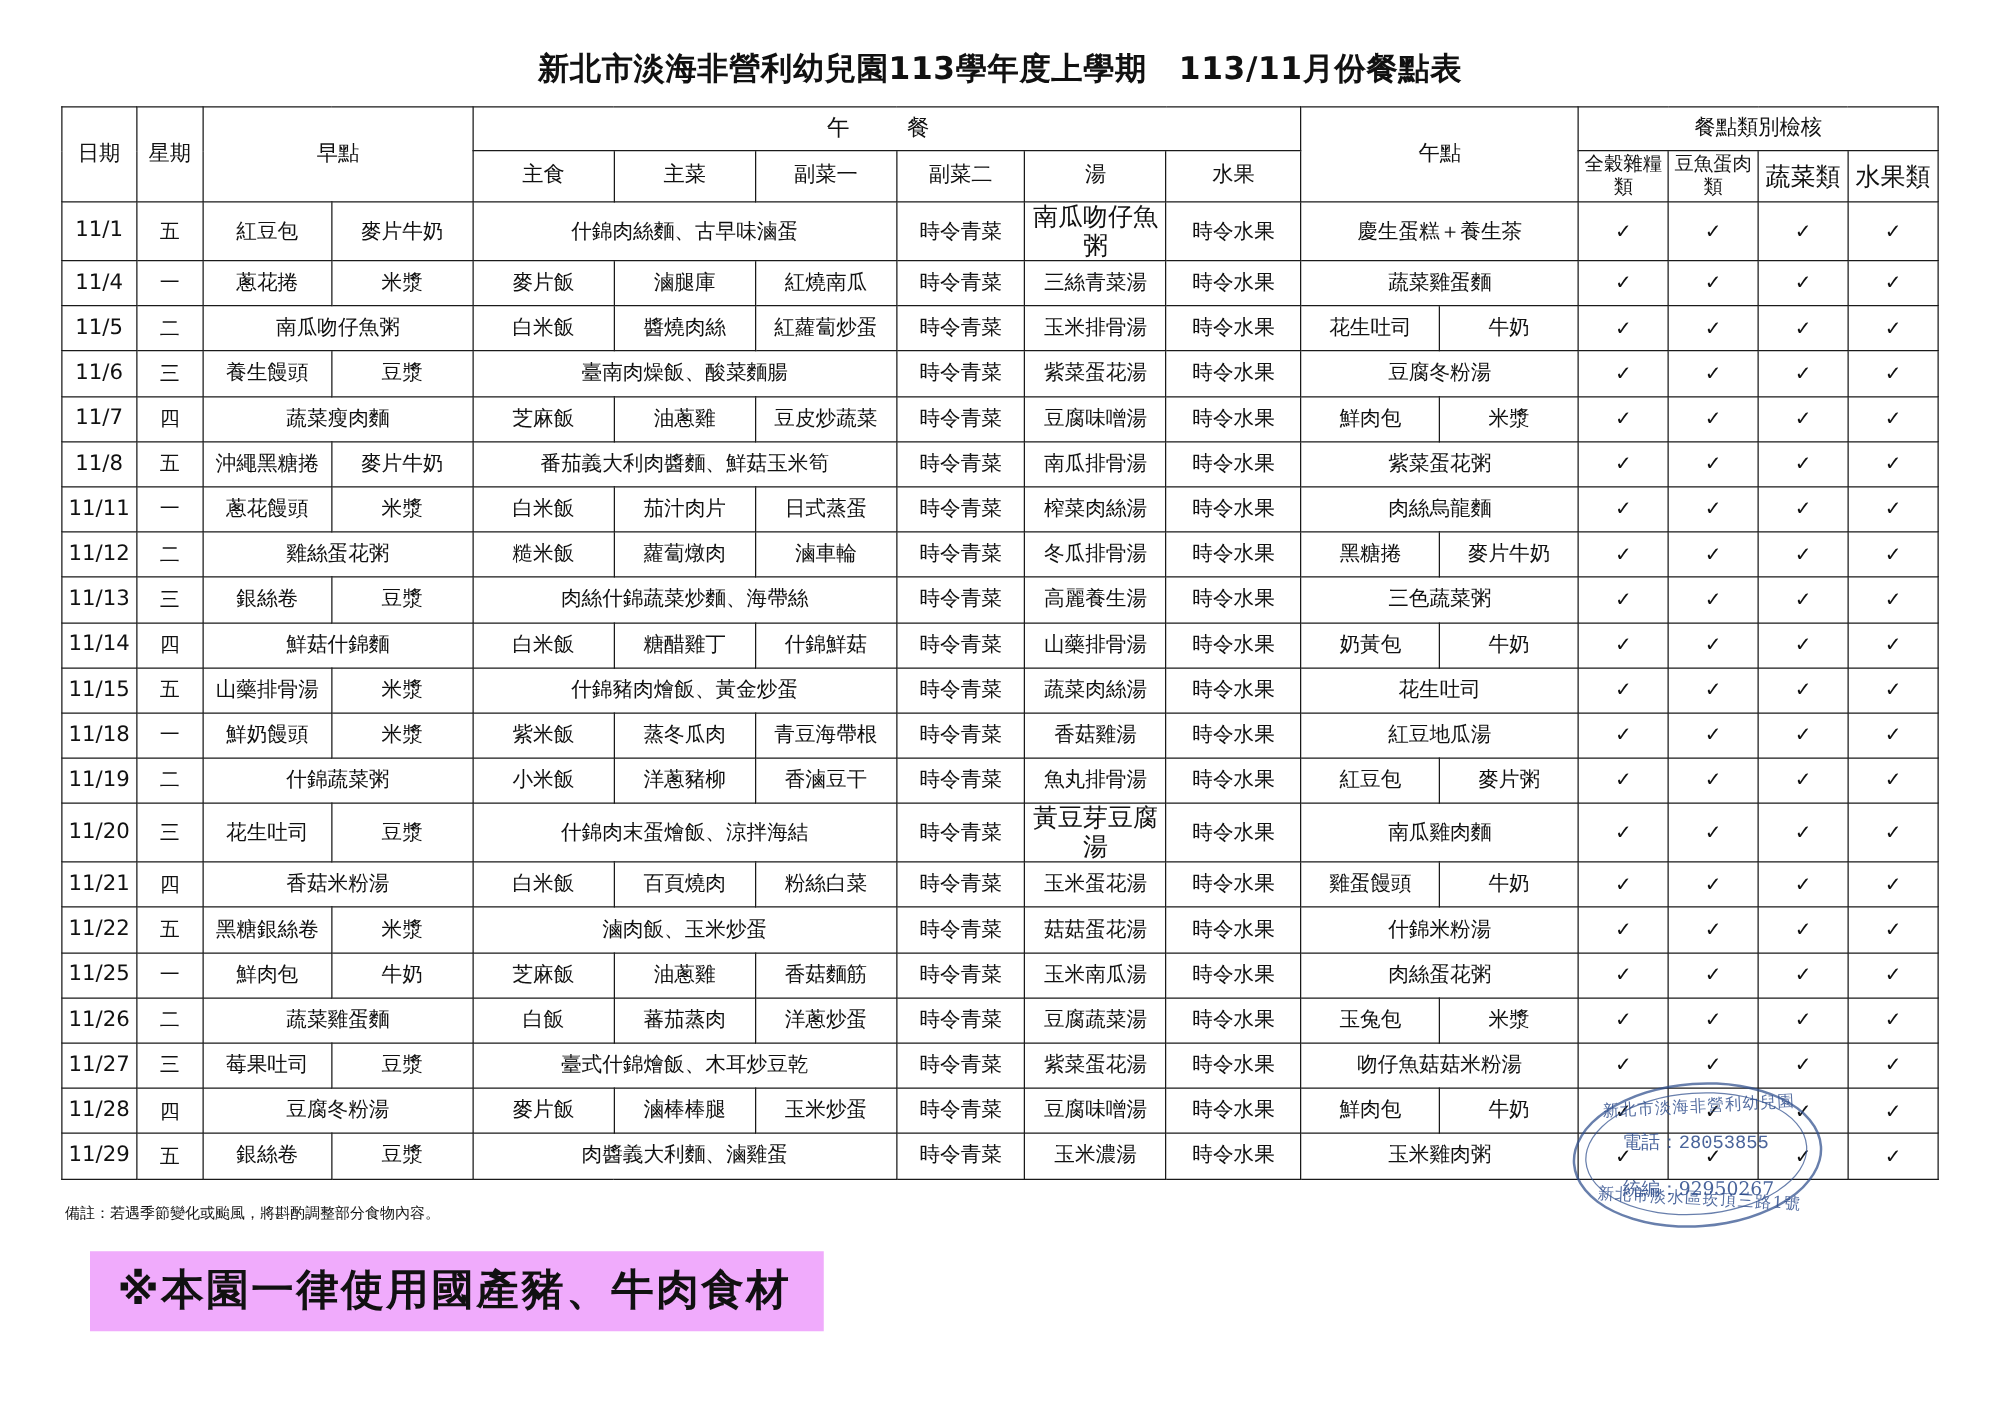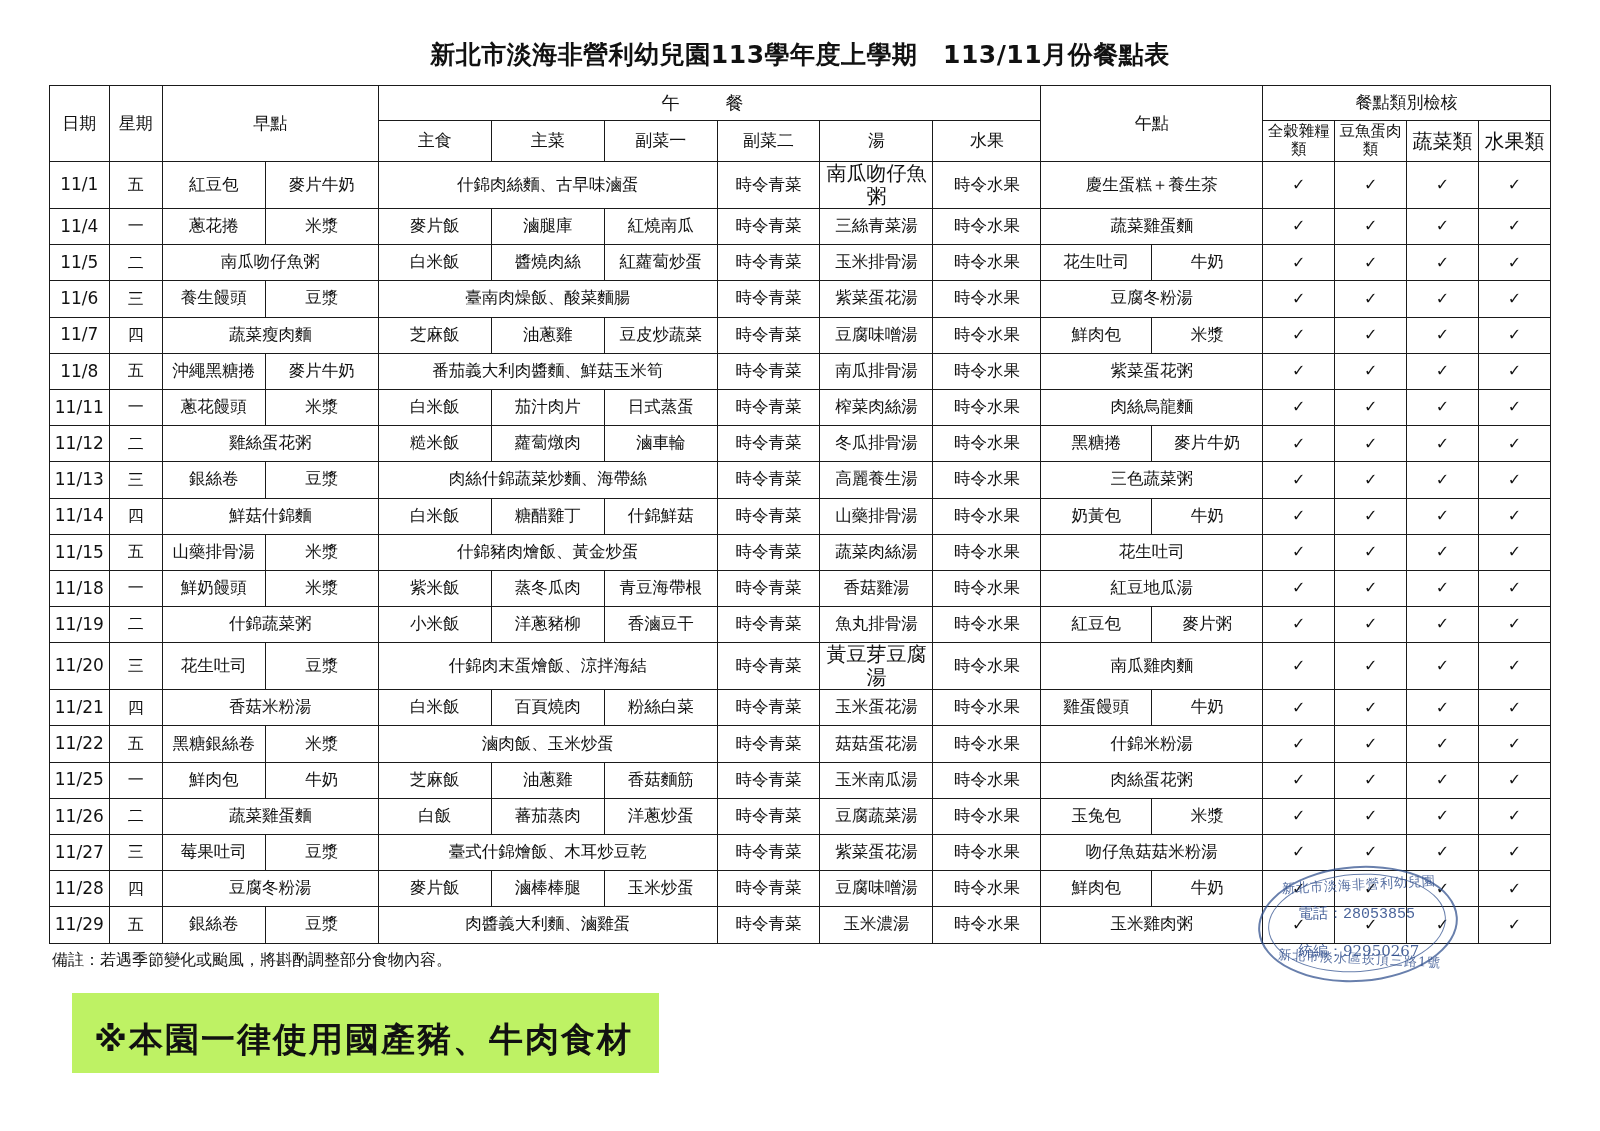--- a/index.html
+++ b/index.html
@@ -58,28 +58,28 @@
     letter-spacing: 14px;
     font-size: 18px;
   }
   .small { font-size: 20px; }
   .check {
     font-size: 16px;
     font-family: "DejaVu Sans", sans-serif;
   }
   .twoline { line-height: 1.1; font-size: 15.5px; }
   .note {
-    margin: 6px 0 0 52px;
-    font-size: 16px;
+    margin: 18px 0 0 52px;
+    font-size: 12px;
   }
   .footer-banner {
     margin: 22px 0 0 72px;
     display: inline-block;
-    background: #bef264;
-    padding: 24px 26px 10px 22px;
+    background: #f0abfc;
+    padding: 8px 26px 10px 22px;
     font-size: 34px;
     font-weight: bold;
     letter-spacing: 2px;
     color: #111;
   }
   .stamp {
     position: absolute;
     left: 1258px;
     top: 866px;
     width: 200px;

